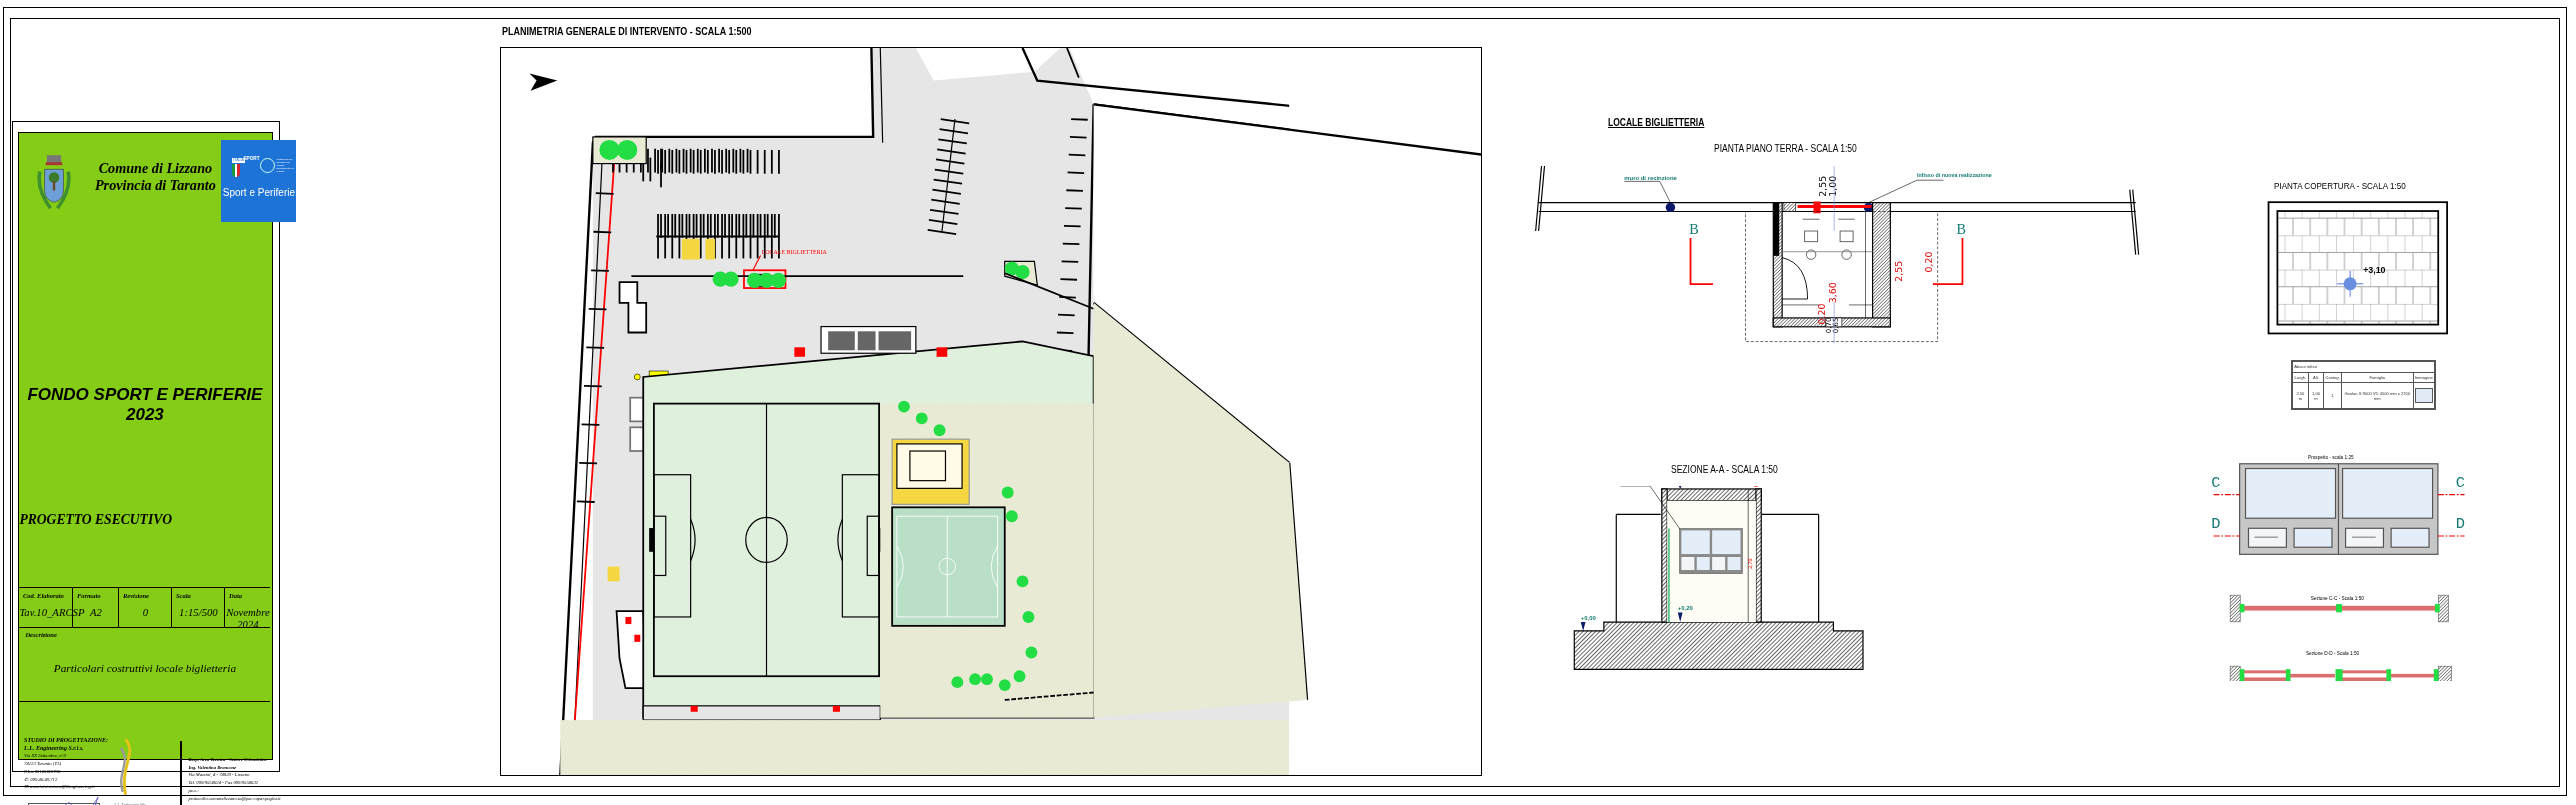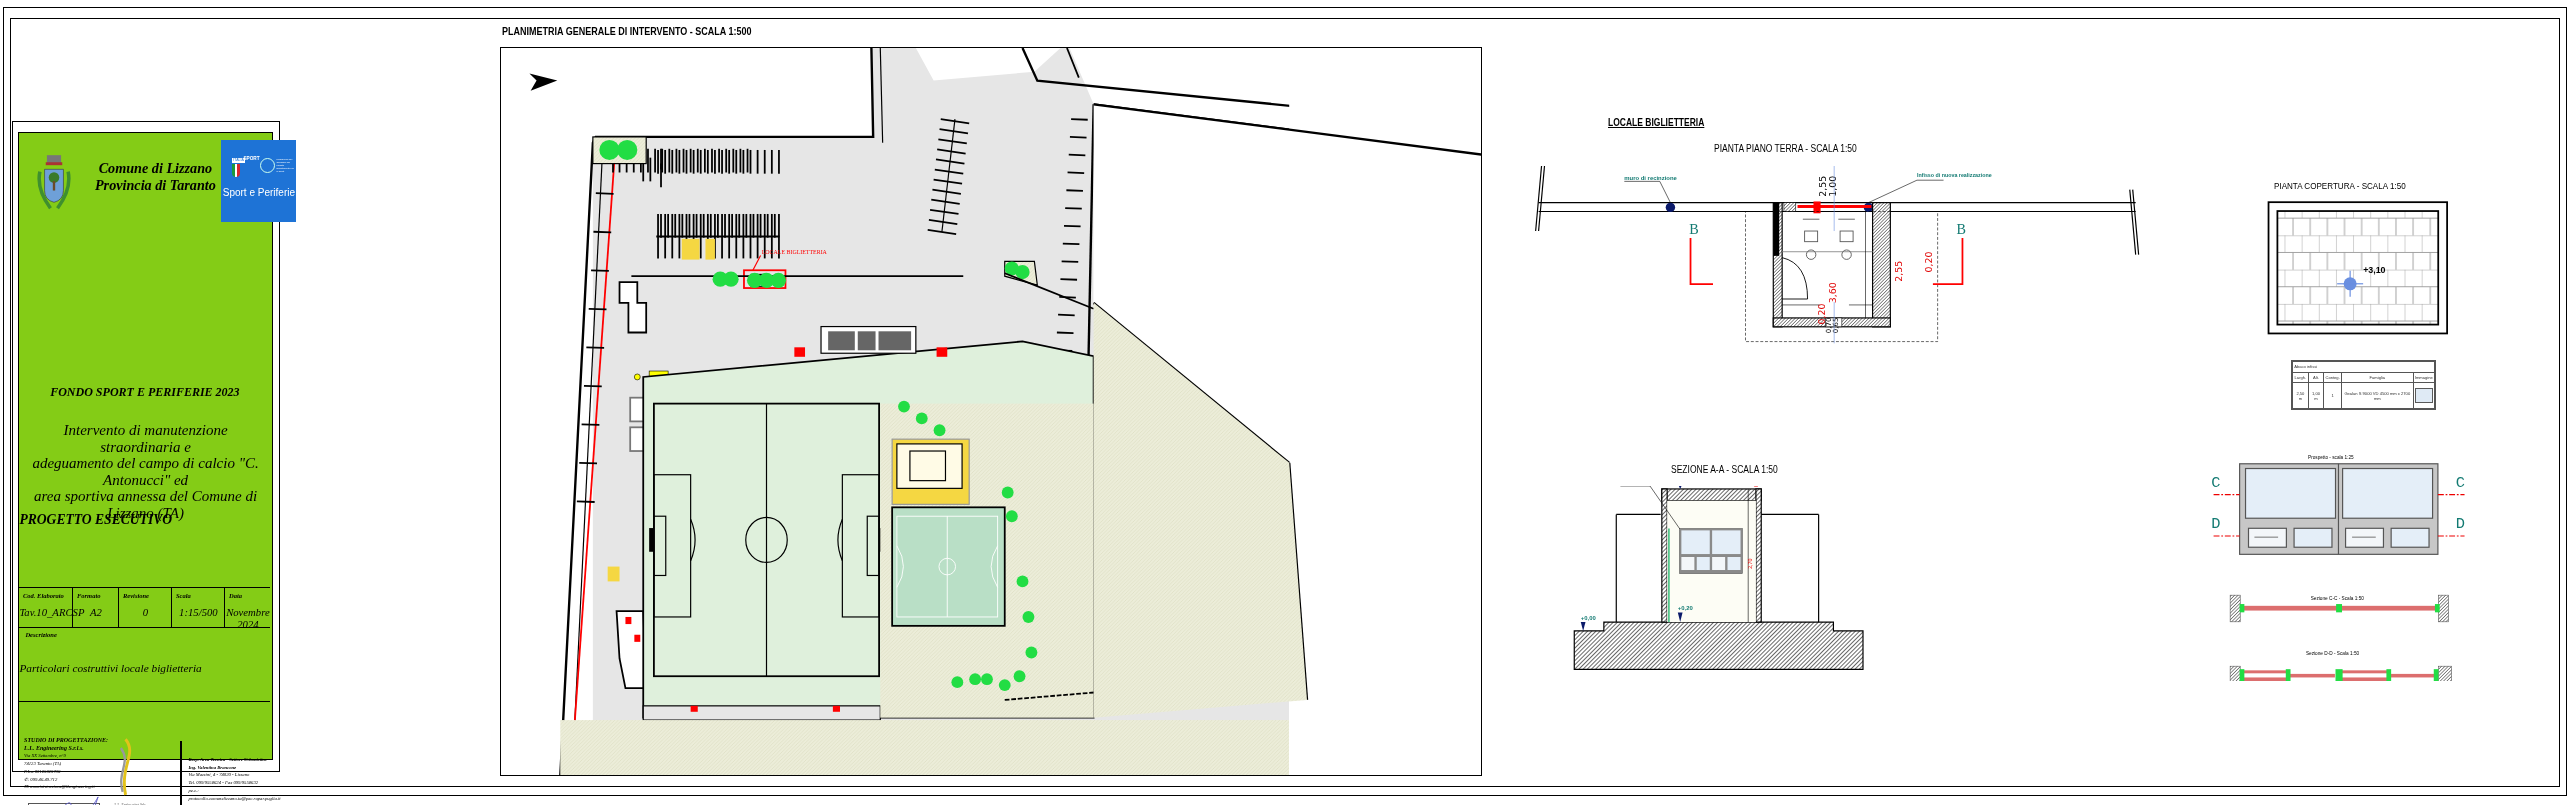--- a/index.html
+++ b/index.html
@@ -12,30 +12,30 @@
   .tb-inner{left:18.4px;top:132px;width:255px;height:628px;border:1.8px solid #000;box-sizing:border-box;background:#84cc16;}
   .comune{left:53px;top:27px;width:166px;text-align:center;font-family:"Liberation Serif",serif;font-style:italic;font-weight:bold;font-size:14.2px;line-height:17px;}
   .sport-logo{left:202px;top:6.5px;width:75px;height:82px;background:#1e73d6;color:#fff;}
   .sport-logo .brand{left:0;top:47px;width:75px;text-align:center;font-size:10px;}
   .sport-logo .italia{left:10.7px;top:18px;font-size:3.6px;background:#fff;color:#1e73d6;padding:0.6px 1.2px;}
   .sport-logo .shield{left:10.7px;top:24px;width:8.3px;height:13px;background:linear-gradient(90deg,#1b9a3b 33%,#fff 33% 66%,#d8262e 66%);border-radius:0 0 4.1px 4.1px;}
   .sport-logo .sp{left:22px;top:16.6px;font-size:4.7px;font-weight:bold;}
   .sport-logo .emblem{left:39px;top:18px;width:13px;height:13px;border:0.6px solid #cfe;border-radius:50%;}
   .sport-logo .pres{left:55px;top:18px;font-size:2.4px;line-height:3px;}
   .crest{left:16.6px;top:21.3px;width:36px;height:66px;}
-  .fondo{left:0;top:252px;width:251px;text-align:center;font-family:Liberation Serif, serif;font-style:italic;font-weight:bold;font-size:12px;}
+  .fondo{left:0;top:252px;width:251px;text-align:center;font-family:Liberation Sans, sans-serif;font-style:italic;font-weight:bold;font-size:17px;}
   .intervento{left:10.7px;top:289px;width:231px;text-align:center;font-family:"Liberation Serif",serif;font-style:italic;font-size:15px;line-height:16.6px;}
   .progetto{left:0;top:379px;width:251px;text-align:left;font-family:"Liberation Serif",serif;font-style:italic;font-weight:bold;font-size:13.6px;}
   .meta-row{left:0;top:454px;width:251px;height:39px;border-top:1.8px solid #000;border-bottom:1.8px solid #000;display:flex;}
   .meta-cell{border-right:1.2px solid #000;position:relative;box-sizing:border-box;}
   .meta-cell:last-child{border-right:none;}
   .meta-label{position:absolute;left:3.6px;top:3.6px;font-family:"Liberation Serif",serif;font-style:italic;font-weight:bold;font-size:6.5px;}
   .meta-val{position:absolute;left:0;right:0;top:18px;text-align:center;font-family:"Liberation Serif",serif;font-style:italic;font-size:10.7px;}
   .desc-label{left:6px;top:498px;font-family:"Liberation Serif",serif;font-style:italic;font-weight:bold;font-size:6.5px;}
-  .desc-val{left:0;top:529px;width:251px;font-family:"Liberation Serif",serif;font-style:italic;font-size:11.3px;}
+  .desc-val{left:0;top:529px;width:251px;text-align:center;font-family:"Liberation Serif",serif;font-style:italic;font-size:11.3px;}
   .desc-bottom{left:0;top:568px;width:251px;border-top:1.8px solid #000;}
   .studio{left:4.7px;top:604px;font-family:"Liberation Serif",serif;font-style:italic;font-size:4.7px;line-height:7.7px;}
   .studio b{font-size:6px;}
   .stamp{left:8.3px;top:670px;width:70px;height:57px;border:0.6px solid #555;font-size:5.3px;color:#444;}
   .stamp .r{border-bottom:0.6px solid #555;padding:1.2px 2.4px;}
   .sig{left:1.2px;top:658px;width:89px;height:77px;}
   .lle{left:89px;top:603px;width:41px;height:65px;}
   .lle-txt{left:95px;top:670px;font-family:"Liberation Serif",serif;font-size:3.6px;color:#555;}
   .vdiv{left:161px;top:608px;width:1.8px;height:111px;background:#000;}
   .resp{left:169px;top:623px;font-family:"Liberation Serif",serif;font-style:italic;font-size:4.7px;line-height:7.7px;}
@@ -72,25 +72,20 @@
   </div>
   <div class="abs sport-logo">
     <span class="abs italia">ITALIA</span>
     <span class="abs shield"></span>
     <span class="abs sp">SPORT</span>
     <span class="abs emblem"></span>
     <span class="abs pres" style="width:19px">Presidenza del Consiglio dei Ministri Dipartimento per lo sport</span>
     <span class="abs brand">Sport e Periferie</span>
   </div>
   <div class="abs fondo">FONDO SPORT E PERIFERIE 2023</div>
-  <div class="abs intervento">
-    <div>Intervento di manutenzione straordinaria e</div>
-    <div>adeguamento del campo di calcio "C. Antonucci" ed</div>
-    <div>area sportiva annessa del Comune di Lizzano (TA)</div>
-  </div>
   <div class="abs progetto">PROGETTO ESECUTIVO</div>
 
   <div class="abs meta-row">
     <div class="meta-cell" style="width:54px">
       <span class="meta-label">Cod. Elaborato</span>
       <span class="meta-val">Tav.10_ARCSP</span>
     </div>
     <div class="meta-cell" style="width:46px">
       <span class="meta-label">Formato</span>
       <span class="meta-val">A2</span>

